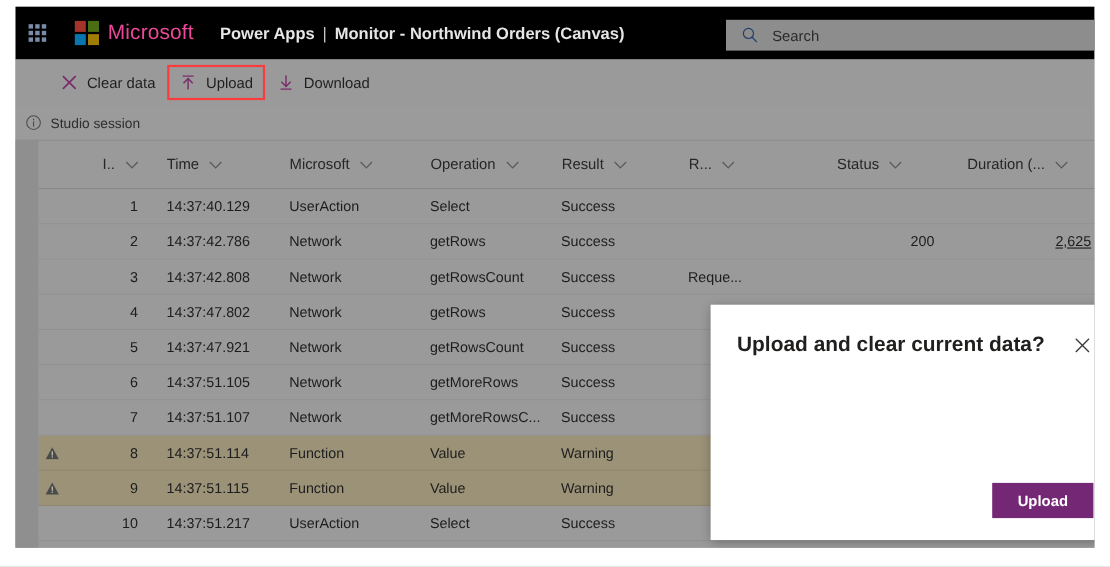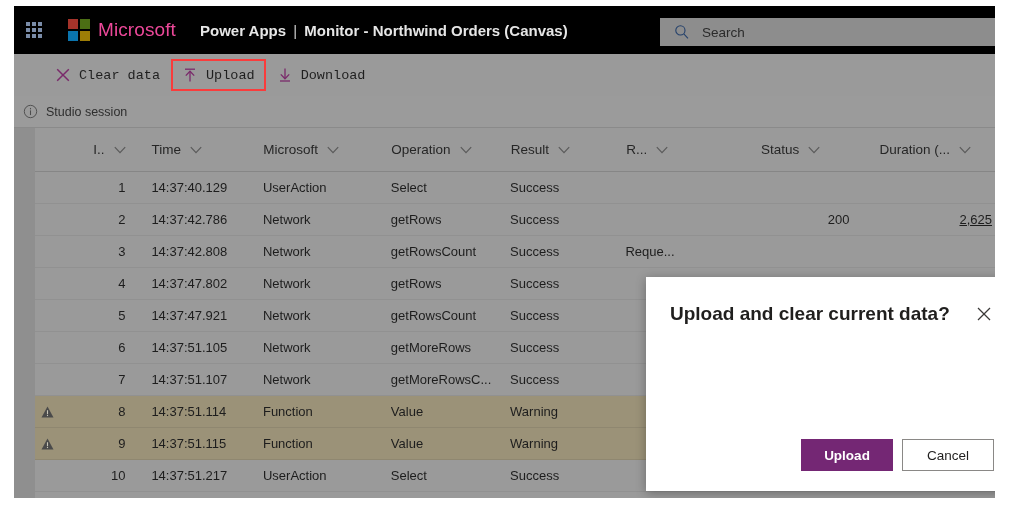--- a/index.html
+++ b/index.html
@@ -74,21 +74,20 @@
   .search-ico { width: 16px; height: 16px; flex: 0 0 auto; }
   .search-ph { color: #2b2b2b; font-size: 13.5px; margin-left: 12px; }
 
   
   .cmdbar {
     position: absolute; left: 0; top: 48px;
     width: 981px; height: 42px;
     background: #9a9a9a;
     display: flex; align-items: center;
     padding-left: 32px;
-    font-family: Liberation Mono, monospace;
   }
   .cmd {
     display: flex; align-items: center;
     height: 30px; padding: 0 9px;
     color: #1f1f1f; font-size: 13.5px;
     cursor: pointer; white-space: nowrap;
   }
   .cmd .ico { width: 16px; height: 16px; margin-right: 8px; flex: 0 0 auto; }
   .cmd.highlighted {
     border: 2px solid #fa3c3c;
@@ -485,17 +484,16 @@
   <div class="dialog">
     <div class="dlg-head">
       <div class="dlg-title">Upload and clear current data?</div>
       <svg class="dlg-close" viewBox="0 0 20 20">
         <line x1="4" y1="4" x2="16" y2="16" stroke="#3b3a39" stroke-width="1.2"></line>
         <line x1="16" y1="4" x2="4" y2="16" stroke="#3b3a39" stroke-width="1.2"></line>
       </svg>
     </div>
     <div class="dlg-actions">
       <div class="btn btn-primary">Upload</div>
-      <div class="btn btn-default">Cancel</div>
     </div>
   </div>
 
 </div>
 
 </body></html>

